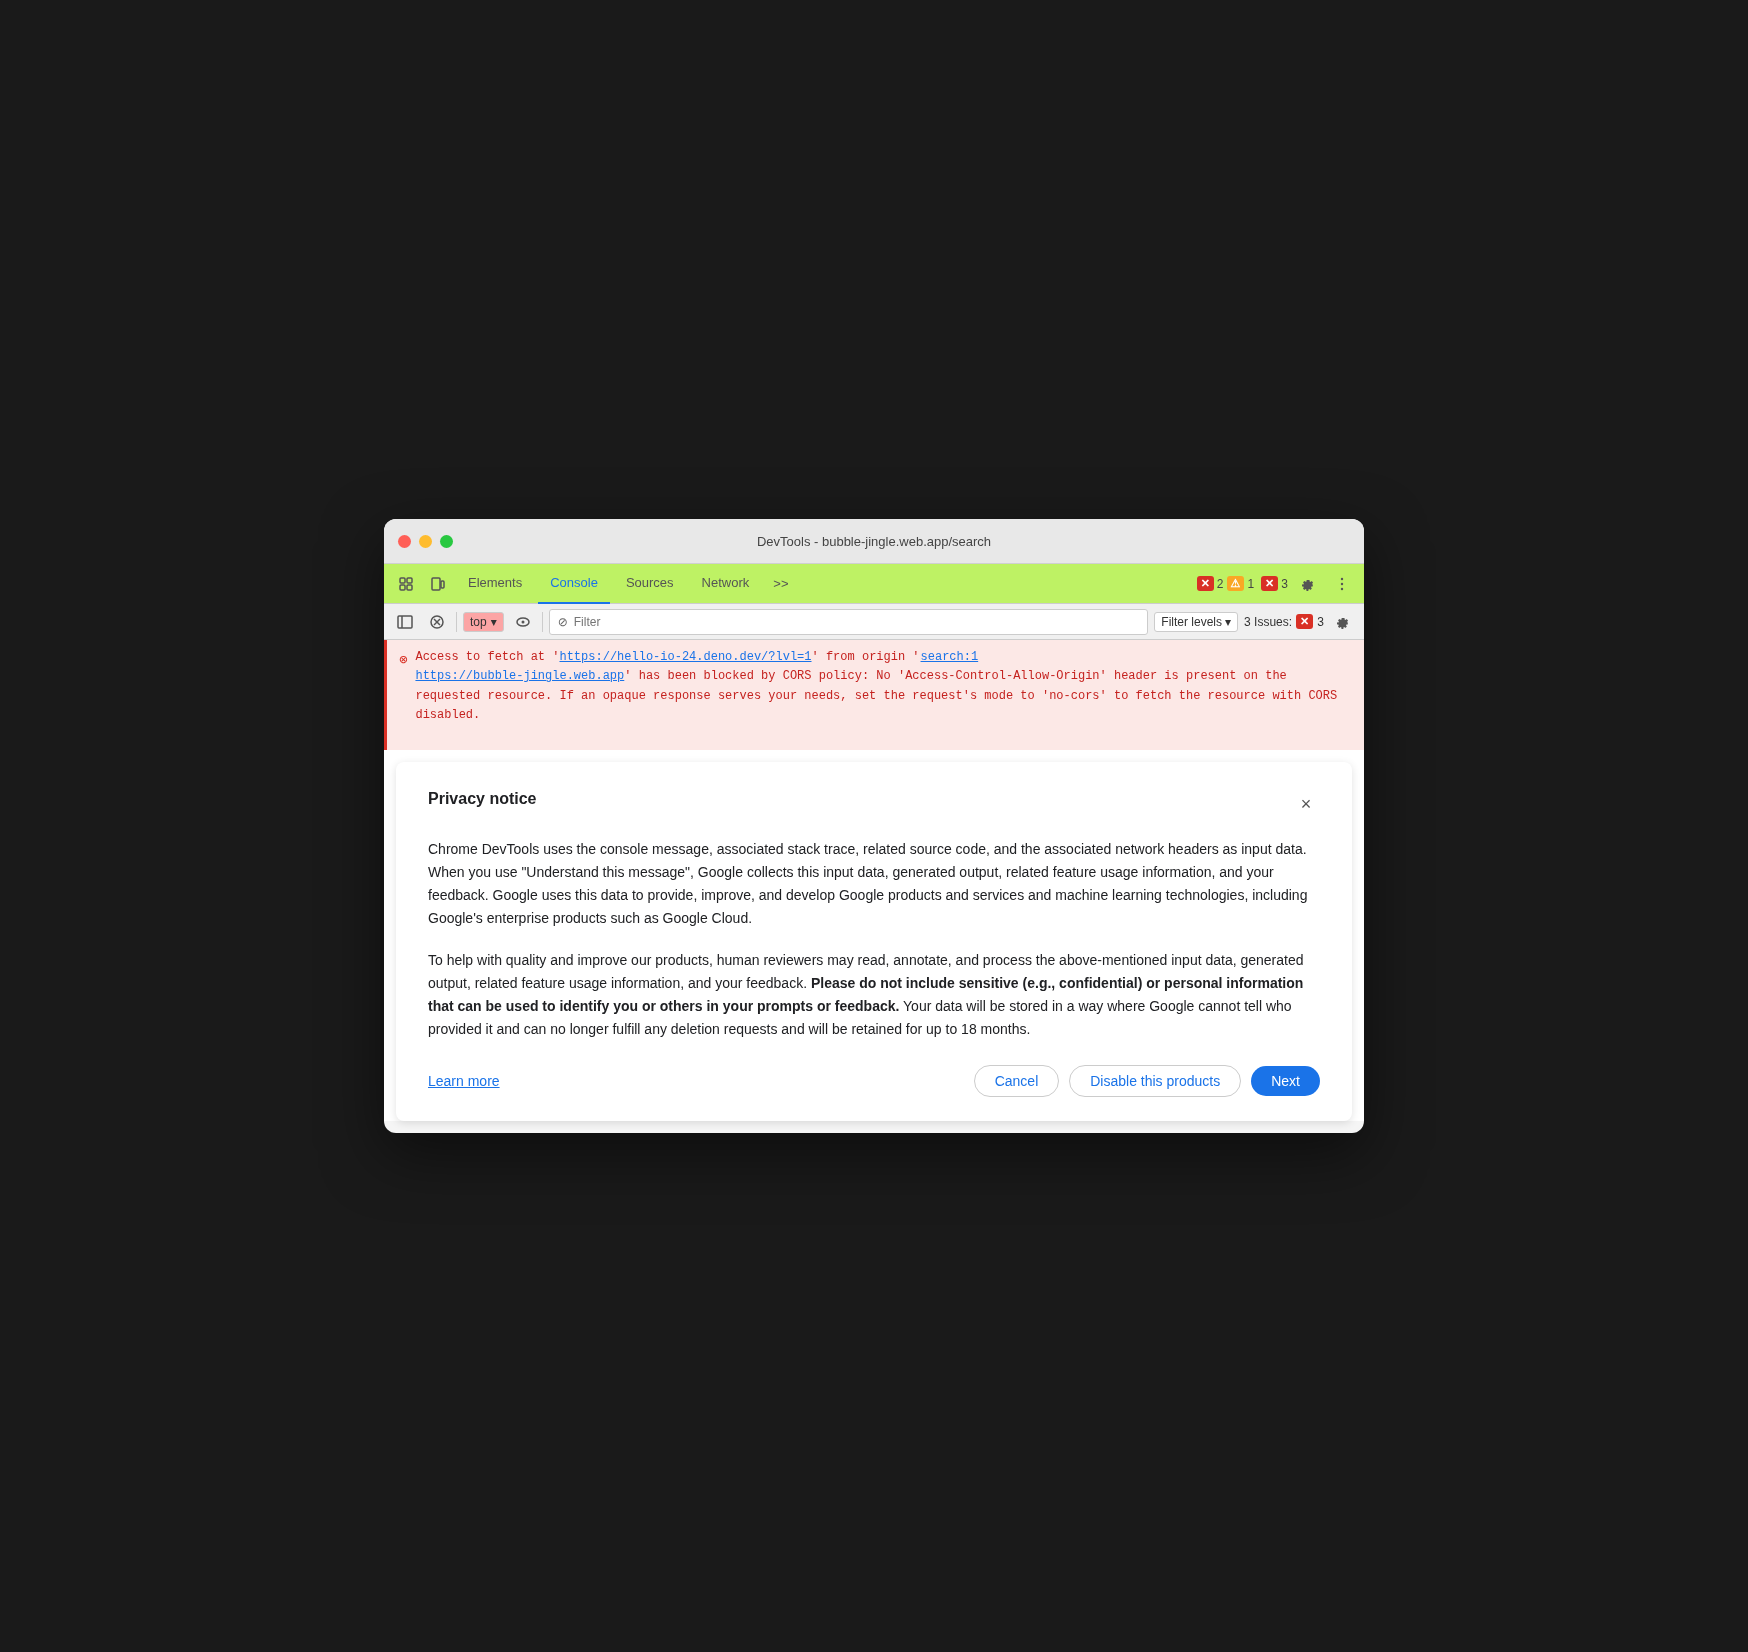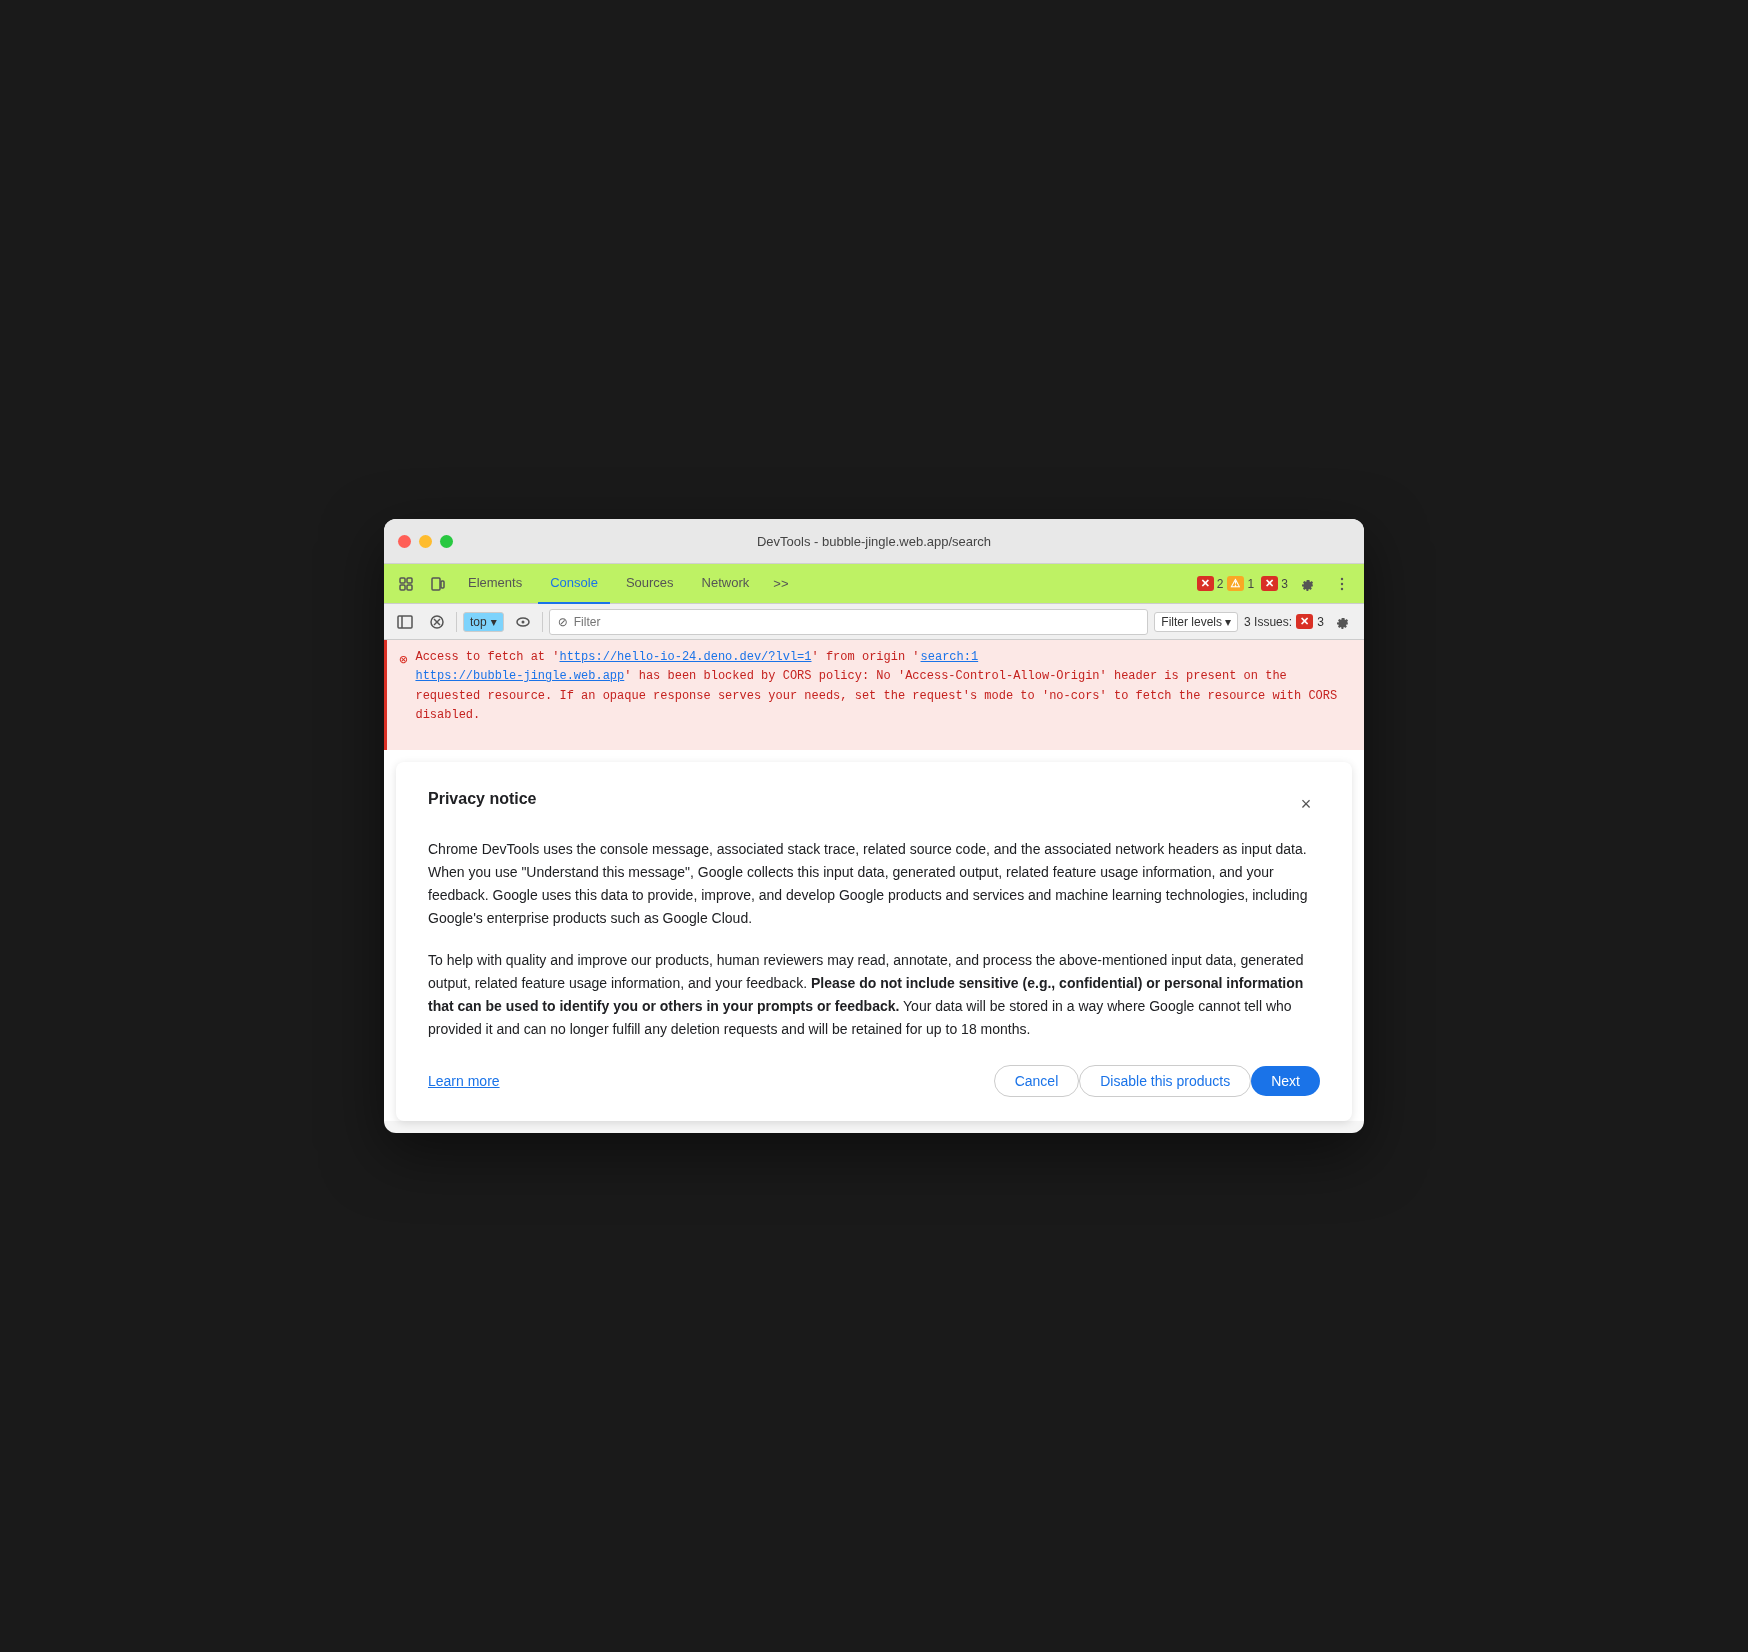--- a/index.html
+++ b/index.html
@@ -152,21 +152,21 @@
       width: 1px;
       height: 20px;
       background: #ccc;
     }
     .console-context {
       display: flex;
       align-items: center;
       gap: 4px;
       font-size: 12px;
       color: #333;
-      background: #7dd3fc;
+      background: #fca5a5;
       border: 1px solid #ccc;
       border-radius: 3px;
       padding: 2px 6px;
       cursor: pointer;
     }
     .filter-area {
       display: flex;
       align-items: center;
       flex: 1;
       background: #fff;
@@ -301,20 +301,21 @@
     }
     .learn-more-link {
       color: #1a73e8;
       text-decoration: underline;
       cursor: pointer;
       font-size: 14px;
     }
     .footer-right {
       margin-left: auto;
       display: flex;
+      gap: 10px;
       align-items: center;
     }
     .btn-outline {
       background: white;
       border: 1px solid #ccc;
       border-radius: 20px;
       padding: 7px 20px;
       font-size: 14px;
       color: #1a73e8;
       cursor: pointer;

